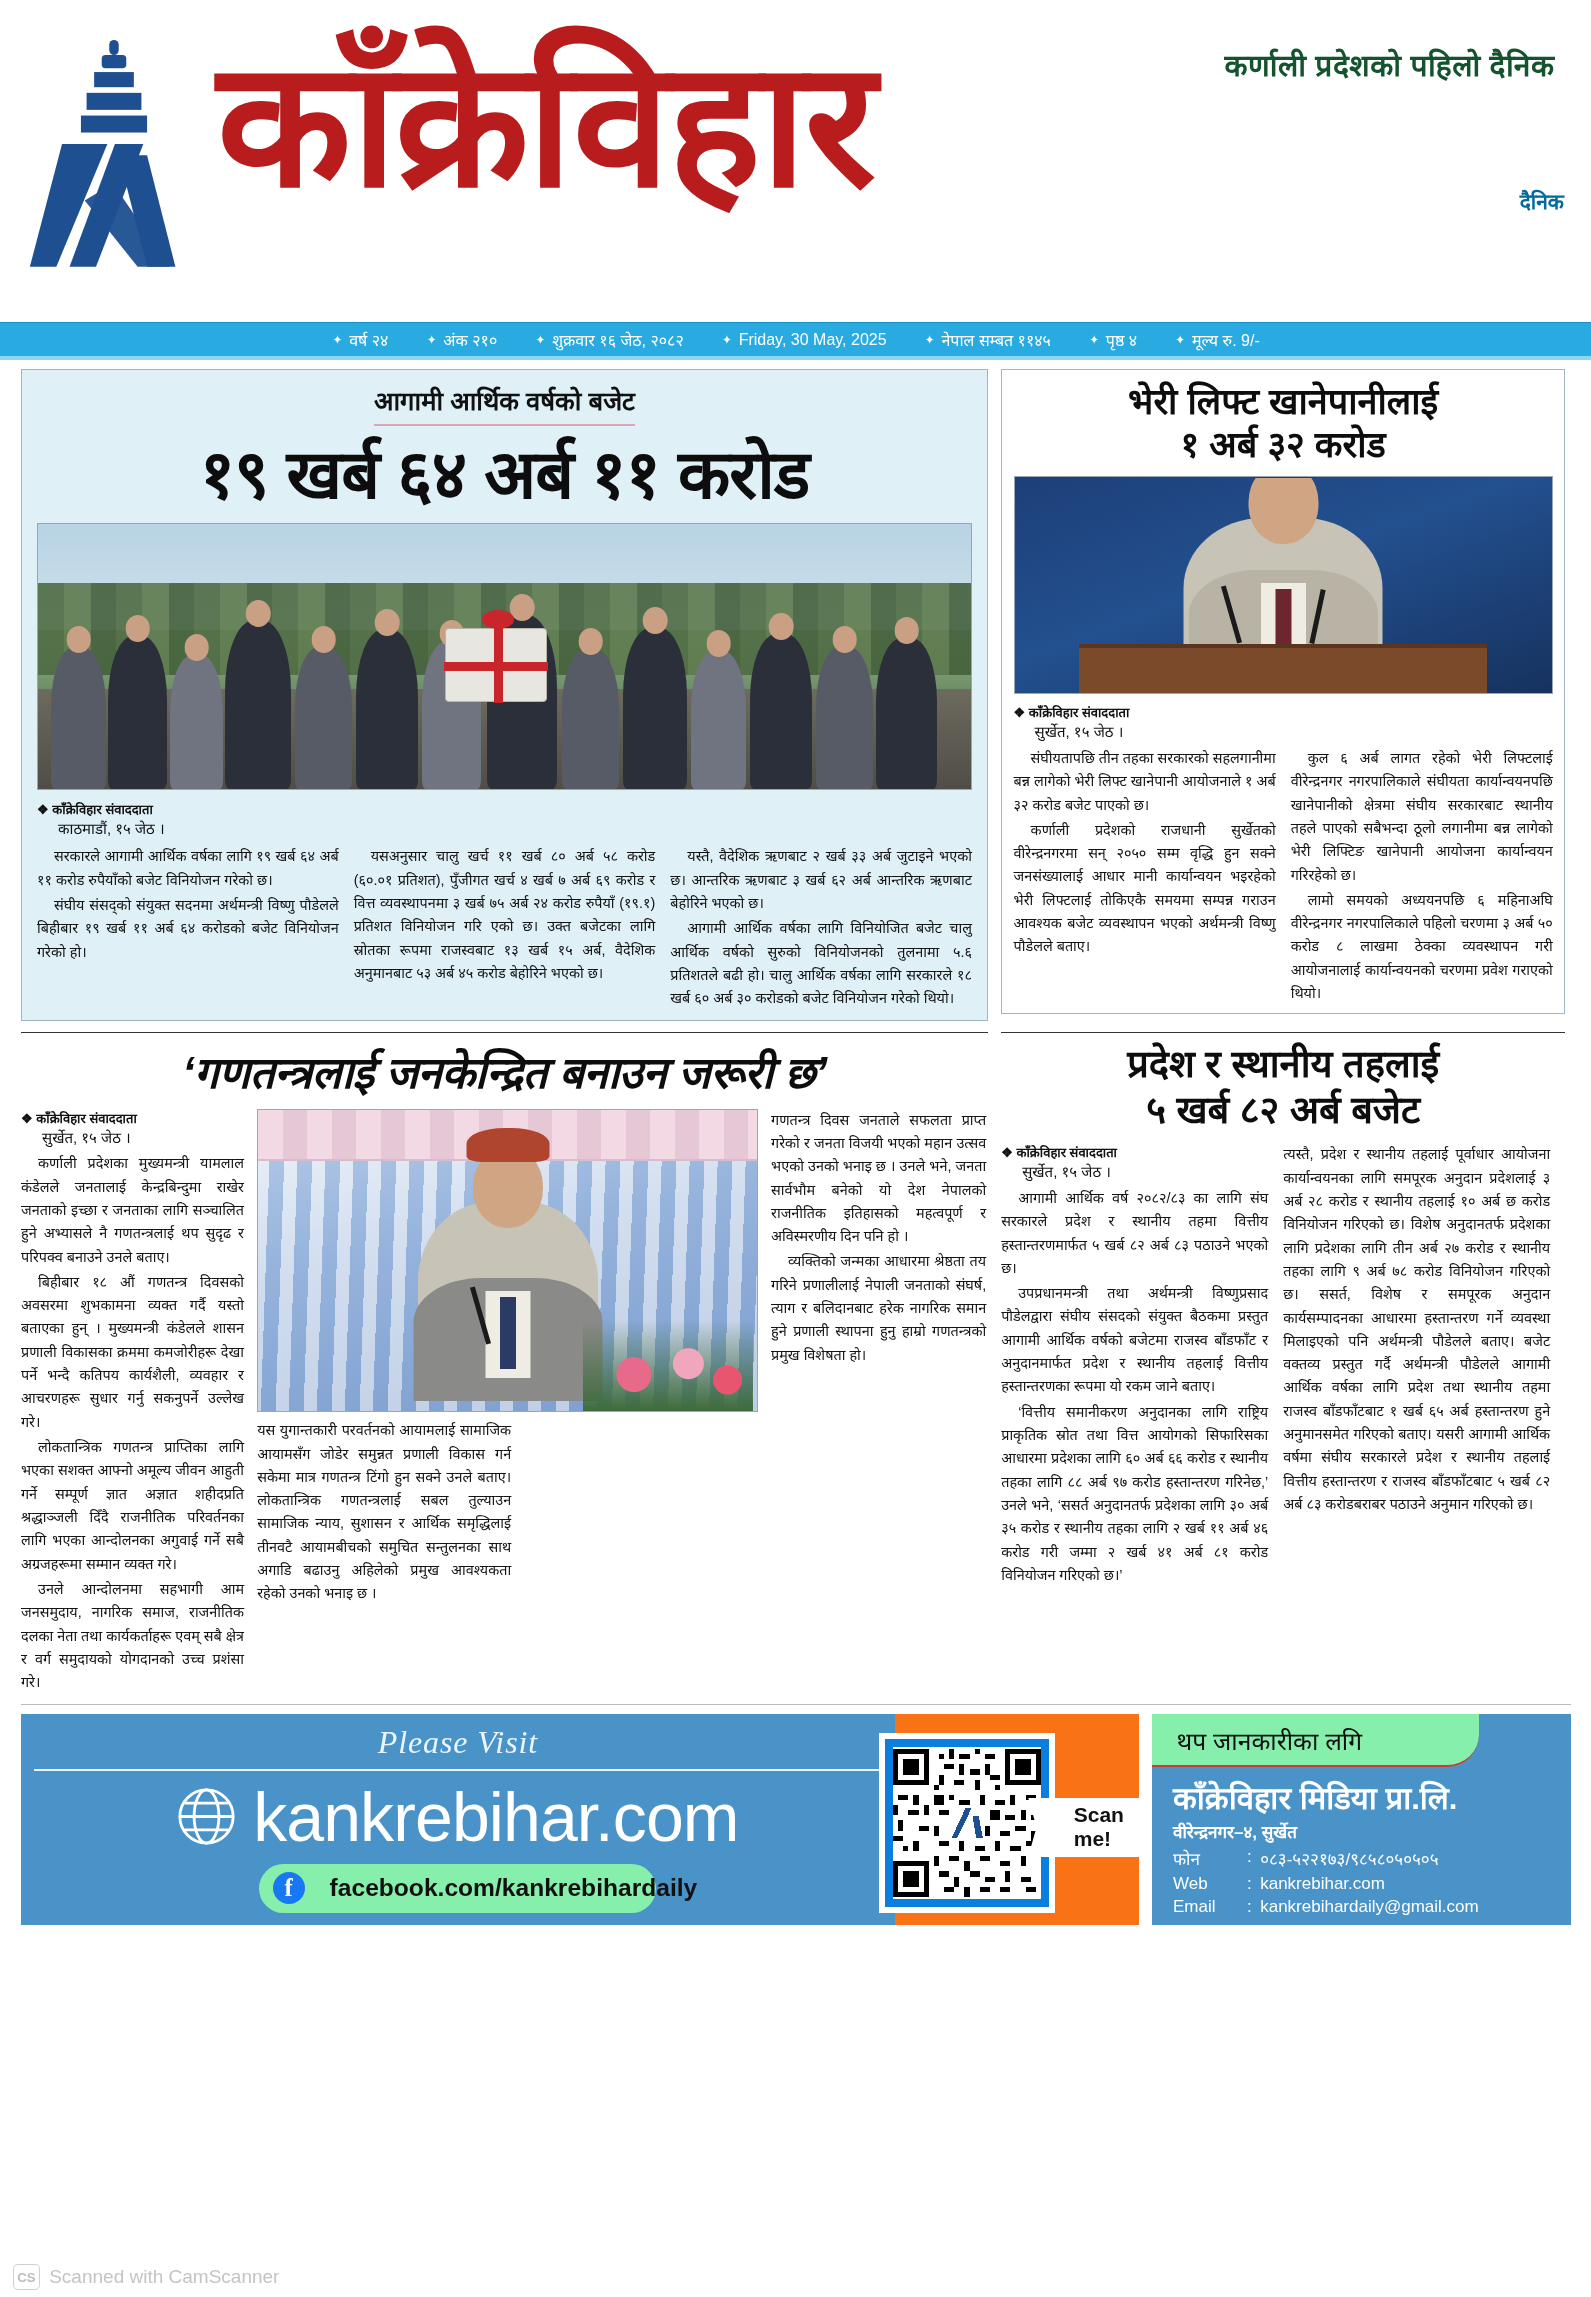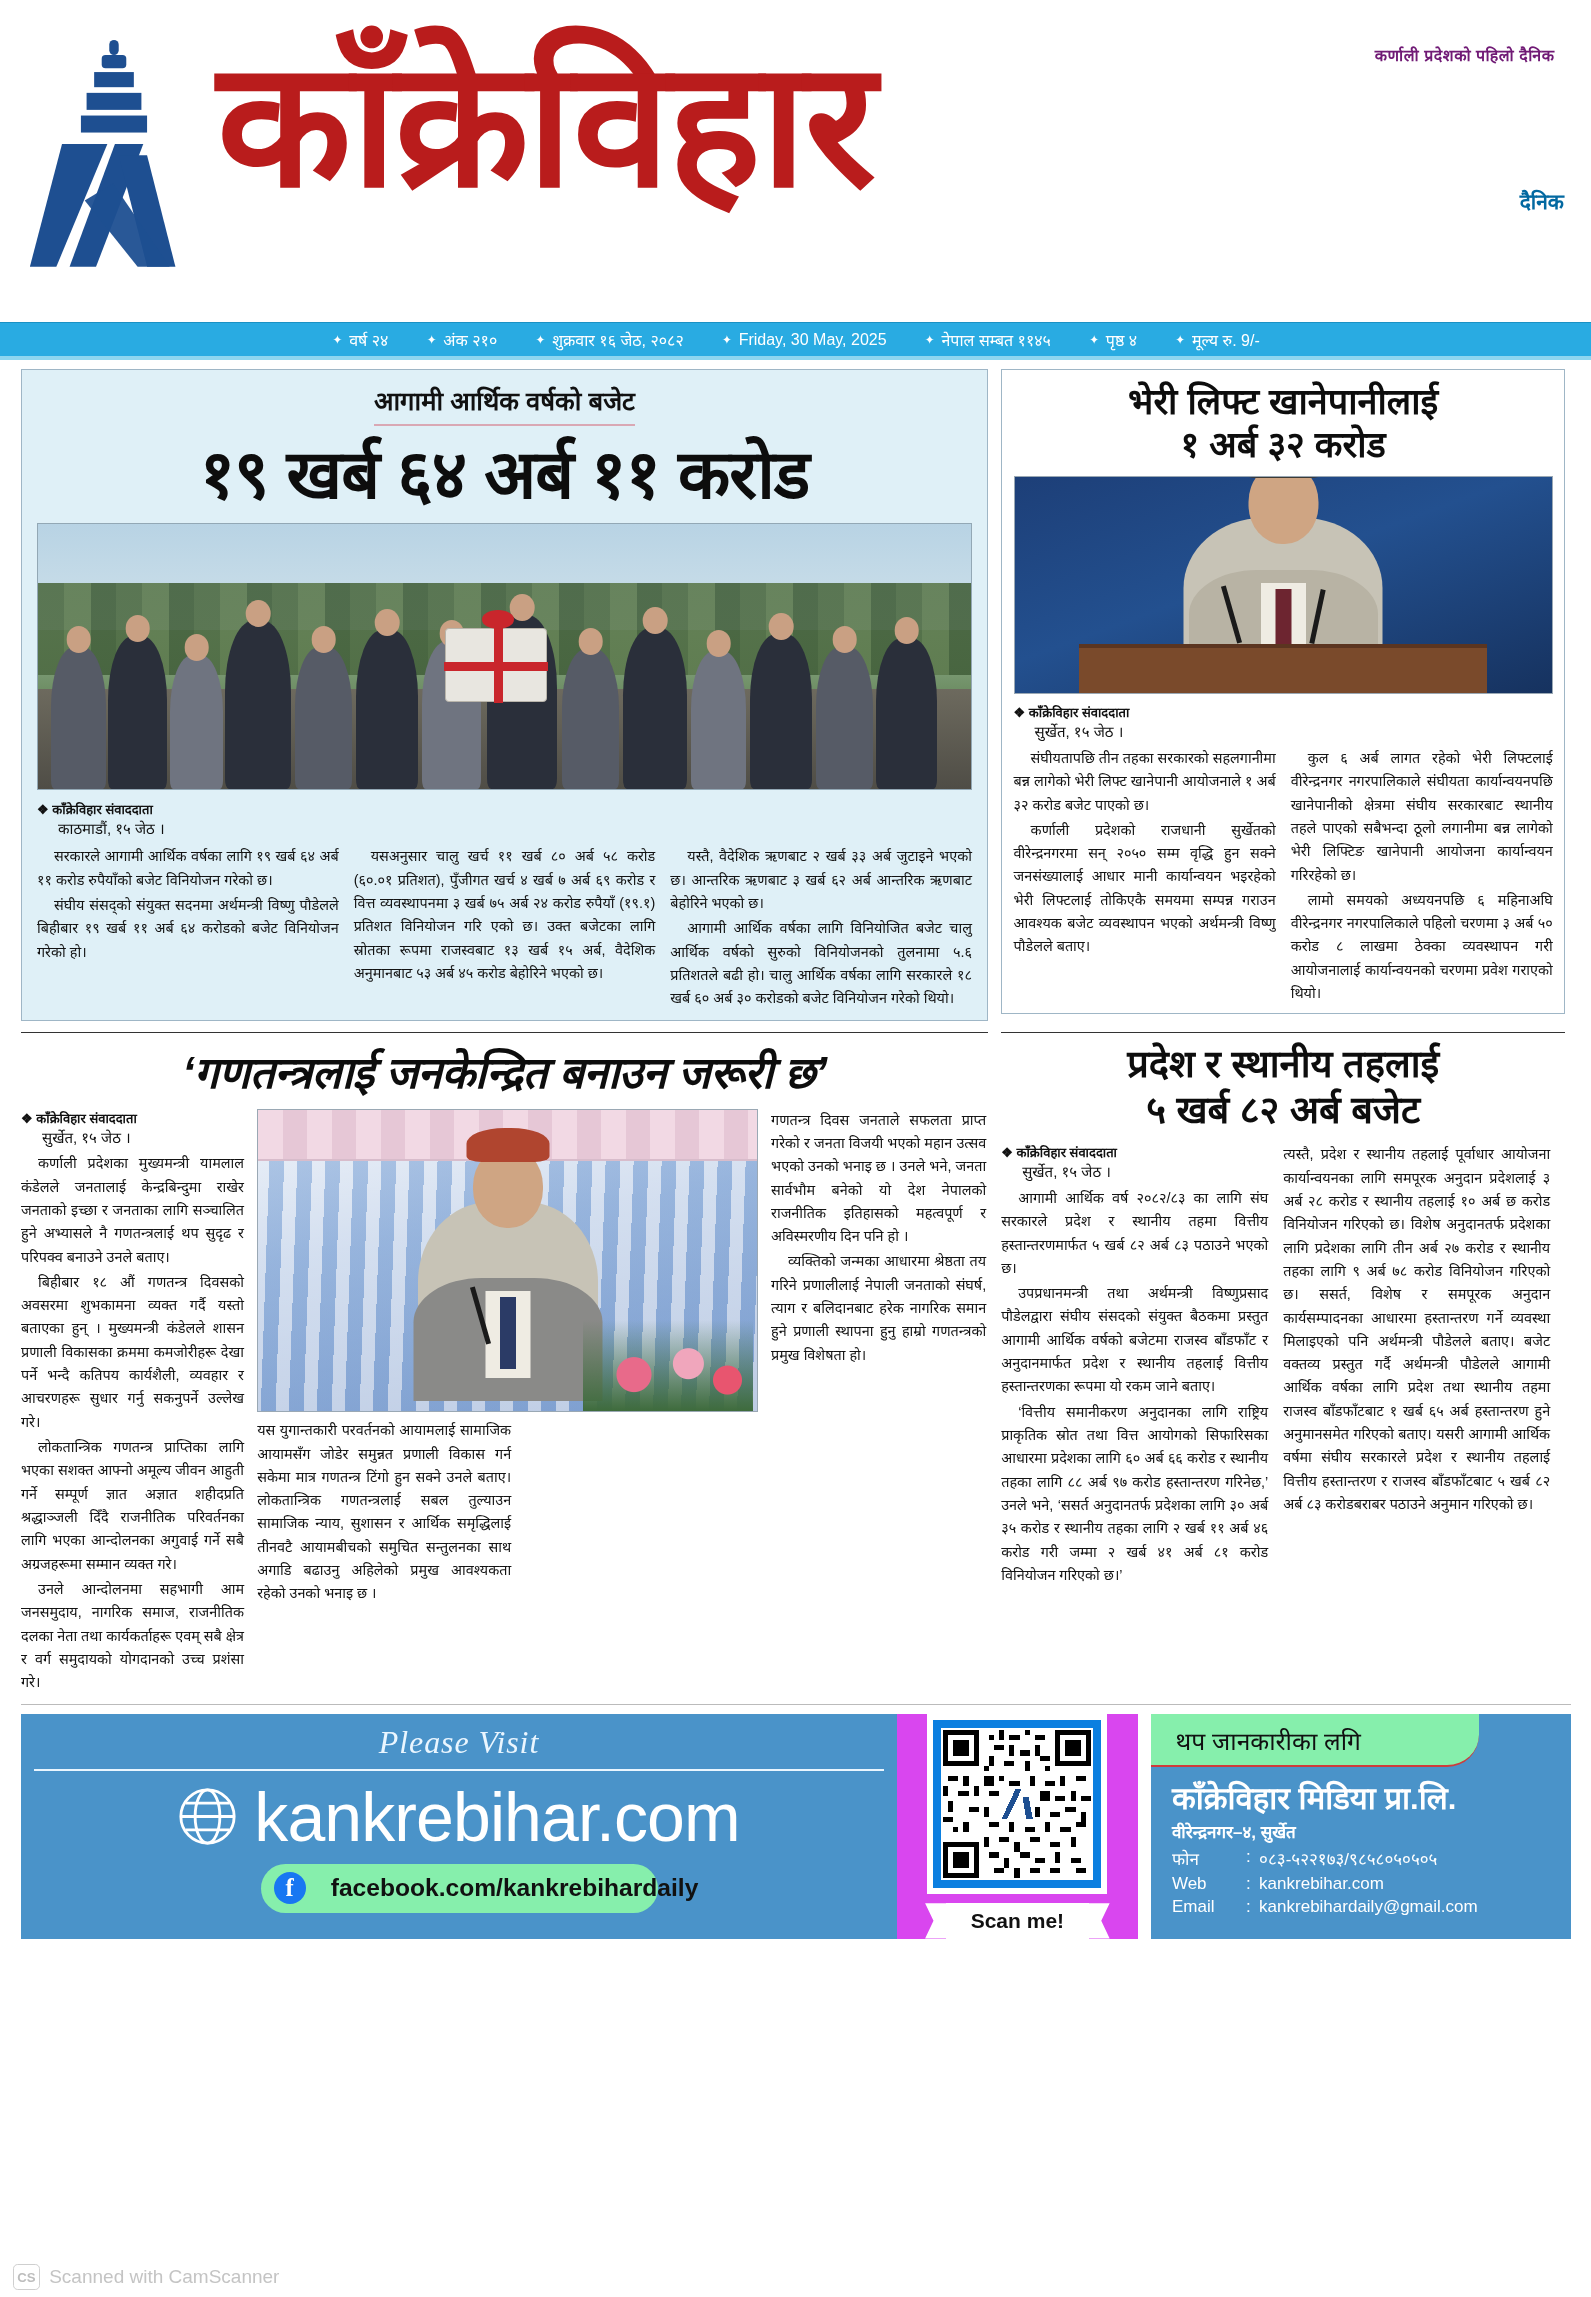--- a/index.html
+++ b/index.html
@@ -24,23 +24,23 @@
     width: 189px; height: 237px;
     position: relative;
     flex: 0 0 189px;
     margin-top: 24px;
   }
   .logo-title-wrap { position: relative; flex: 1; }
   .tagline {
     position: absolute;
     right: 9.5px; top: 36px;
     font-family: "Liberation Sans", sans-serif;
-    font-size: 16px;
-    font-weight: 700;
-    color: #701a75;
+    font-size: 30px;
+    font-weight: 700;
+    color: #14532d;
     letter-spacing: 0.5px;
   }
   .paper-name {
     font-family: "Liberation Sans", sans-serif;
     font-size: 175px;
     line-height: 0.95;
     font-weight: 700;
     color: #b91c1c;
     letter-spacing: -1.9px;
     margin-top: 34px;
@@ -278,22 +278,22 @@
     background:#86efac;
     border-radius: 24.6px;
     display:flex; align-items:center; gap: 25px;
     padding-left: 13.2px;
   }
   .fb-ic { width:32px; height:32px; border-radius:50%; background:#1877F2; position:relative; flex:0 0 32px;}
   .fb-ic::after{content:"f"; position:absolute; left:50%; top:48%; transform:translate(-50%,-50%);
      color:#fff; font-family:"Liberation Serif",serif; font-weight:700; font-size:24.6px;}
   .fb-text { font-family:"Liberation Sans", sans-serif; font-size:24.6px; font-weight:700; color:#111; }
 
-  .ad-qr { width: 244px; background:#d946ef; position:relative; display:flex;
-     flex-direction:column; align-items:center; justify-content:center; }
+  .ad-qr { width: 244px; background:#f97316; position:relative; display:flex;
+     flex-direction:row; align-items:center; justify-content:center; }
   .qr-frame { width: 168px; height: 168px; background:#fff; border: 8.5px solid #0b7fe0;
      outline: 6.6px solid #fff; margin-top: 5.7px; position:relative; display:flex;align-items:center;justify-content:center;}
   .qr-canvas { width: 148px; height:148px; }
   .scan-ribbon { margin-top: 15px; background:#fff; padding: 5.7px 24.6px; position:relative;
      font-family:"Liberation Sans", sans-serif; font-weight:700; font-size:21px; color:#111; }
   .scan-ribbon::before, .scan-ribbon::after{
      content:""; position:absolute; top:0; bottom:0; width:21px; background:#fff;}
   .scan-ribbon::before{ left:-21px; clip-path: polygon(0 0,100% 0,100% 100%,0 100%,40% 50%); }
   .scan-ribbon::after{ right:-21px; clip-path: polygon(0 0,100% 0,60% 50%,100% 100%,0 100%); }
 

